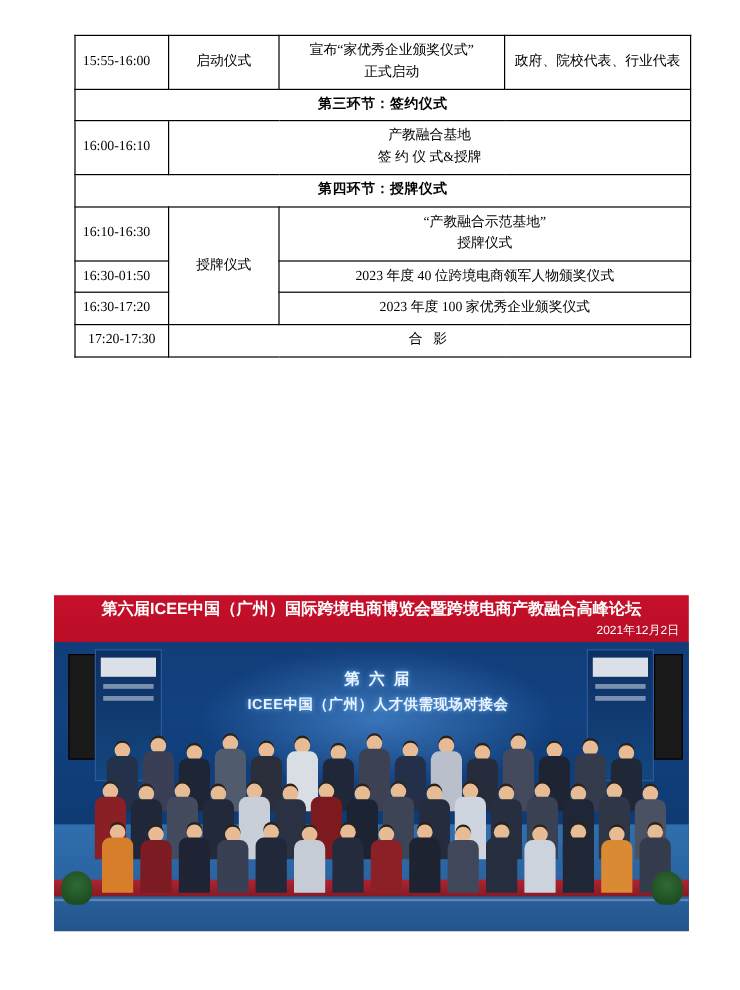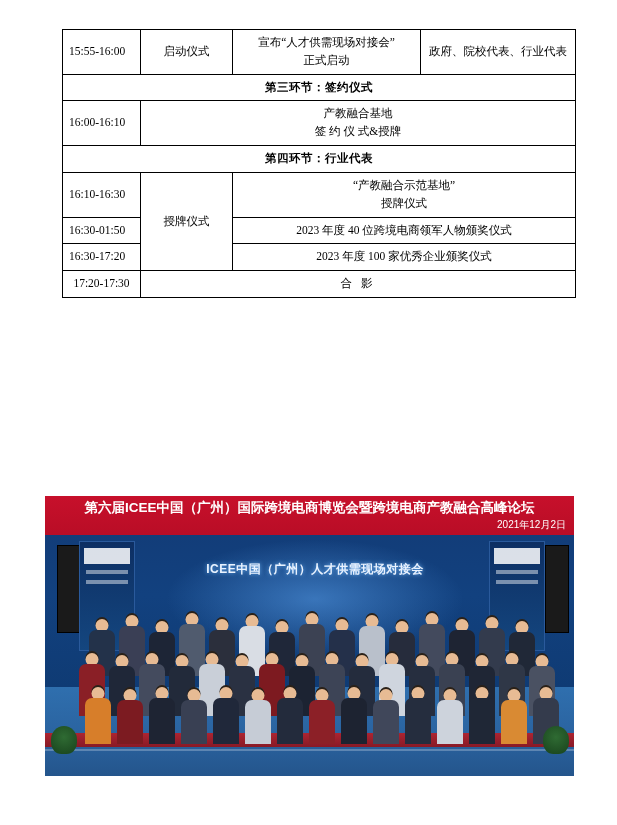--- a/index.html
+++ b/index.html
@@ -236,40 +236,40 @@
         <col class="col-name">
         <col class="col-content">
         <col class="col-guest">
       </colgroup>
       <tbody>
 
         <tr>
           <td class="time" rowspan="1">15:55-16:00</td>
           <td class="ctr">启动仪式</td>
           <td class="ctr two-line">
-            <div>宣布“人才供需现场对接会”</div>
+            <div>宣布“家优秀企业颁奖仪式”</div>
             <div>正式启动</div>
           </td>
           <td class="ctr">政府、院校代表、行业代表</td>
         </tr>
 
         <tr>
           <td class="section-head" colspan="4">第三环节：签约仪式</td>
         </tr>
 
         <tr>
           <td class="time">16:00-16:10</td>
           <td class="ctr two-line" colspan="3">
             <div>产教融合基地</div>
             <div>签 约 仪 式&amp;授牌</div>
           </td>
         </tr>
 
         <tr>
-          <td class="section-head" colspan="4">第四环节：行业代表</td>
+          <td class="section-head" colspan="4">第四环节：授牌仪式</td>
         </tr>
 
         <tr>
           <td class="time">16:10-16:30</td>
           <td class="ctr" rowspan="3">授牌仪式</td>
           <td class="ctr two-line" colspan="2">
             <div>“产教融合示范基地”</div>
             <div>授牌仪式</div>
           </td>
         </tr>
@@ -315,20 +315,21 @@
         <div class="sb-line"></div>
         <div class="sb-line"></div>
       </div>
       <div class="side-banner right">
         <div class="sb-top"></div>
         <div class="sb-line"></div>
         <div class="sb-line"></div>
       </div>
 
       <div class="screen-text">
+        <div class="l1">第 六 届</div>
         <div class="l2">ICEE中国（广州）人才供需现场对接会</div>
       </div>
 
       <div class="floor"></div>
       <div class="barrier"></div>
       <div class="floor-line"></div>
 
       <div class="crowd">
 
         <div class="person" style="left:44px;  top:84px;">

